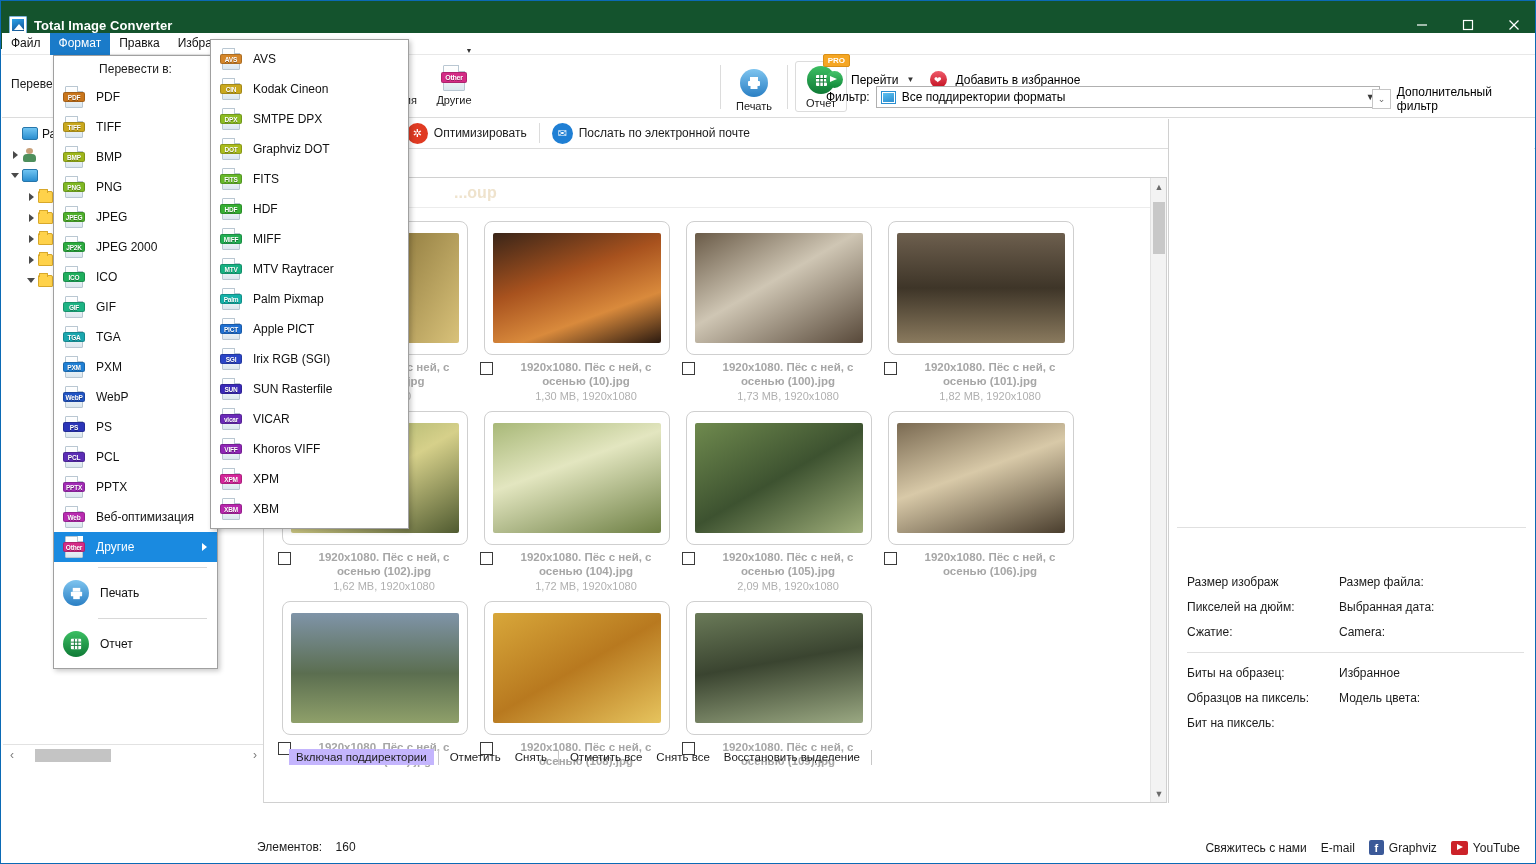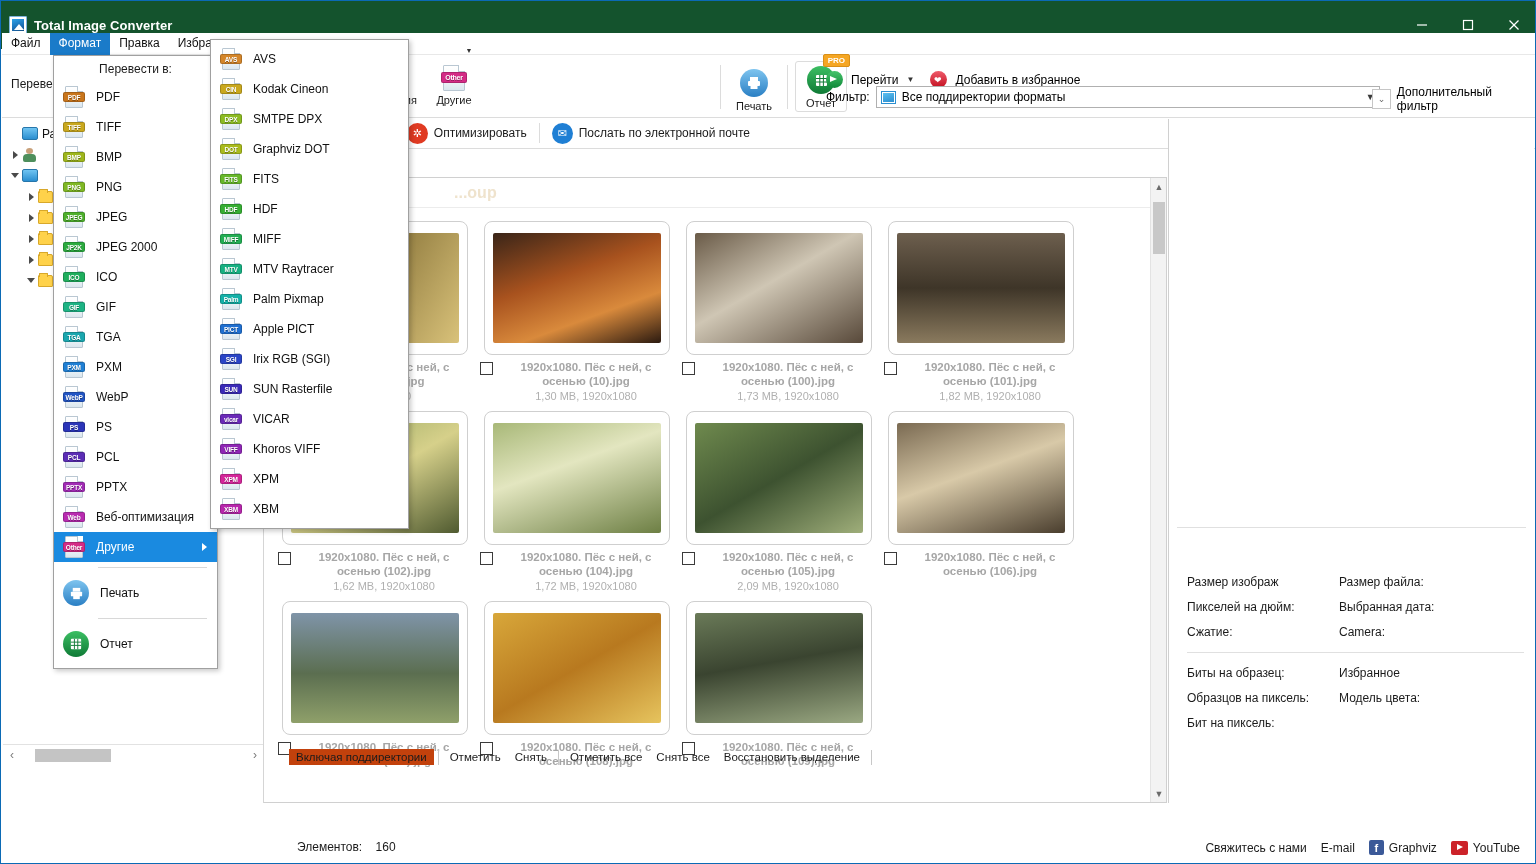--- a/index.html
+++ b/index.html
@@ -248,28 +248,28 @@
   }
   .preview-box { position: absolute; left: 8px; top: 2px; right: 8px; height: 400px; background: #ffffff; }
   .meta {
     position: absolute; left: 18px; right: 10px; top: 456px; font-size: 12px; color: #1b1b1b;
   }
   .meta-grid { display: grid; grid-template-columns: 152px 1fr; row-gap: 11px; }
   .meta-sep { height: 1px; background: #e0e0e0; margin: 13px 0 13px 0; }
 
   
   .bottombar {
-    position: absolute; left: 1px; right: 1px; bottom: 1px; height: 59px; background: #ffffff; margin-left: 40px;
+    position: absolute; left: 1px; right: 1px; bottom: 1px; height: 59px; background: #ffffff;
   }
   .selbar {
     position: absolute; left: 288px; top: 746px; height: 20px;
     display: flex; align-items: center; font-size: 11.5px; color: #1b1b1b;
   }
   .selbar .seg { padding: 2px 7px; }
-  .selbar .seg.active { background: #c2410c; }
+  .selbar .seg.active { background: #c4b5fd; }
   .selbar .sep { width: 1px; height: 15px; background: #c8c8c8; margin: 0 4px; }
   .elements { position: absolute; left: 255px; bottom: 8px; font-size: 12px; color: #1b1b1b; }
   .contact {
     position: absolute; right: 14px; bottom: 7px; display: flex; align-items: center; gap: 14px;
     font-size: 12px; color: #1b1b1b;
   }
   .fb-ic { width: 15px; height: 15px; background: #3b5998; color: #fff; font-weight: bold;
            font-size: 11px; display: flex; align-items: center; justify-content: center; border-radius: 2px; }
   .yt-ic { width: 17px; height: 14px; background: #cc2229; border-radius: 2px; position: relative; }
   .yt-ic::after { content:""; position:absolute; left:6px; top:3.5px; border-left:6px solid #fff;

